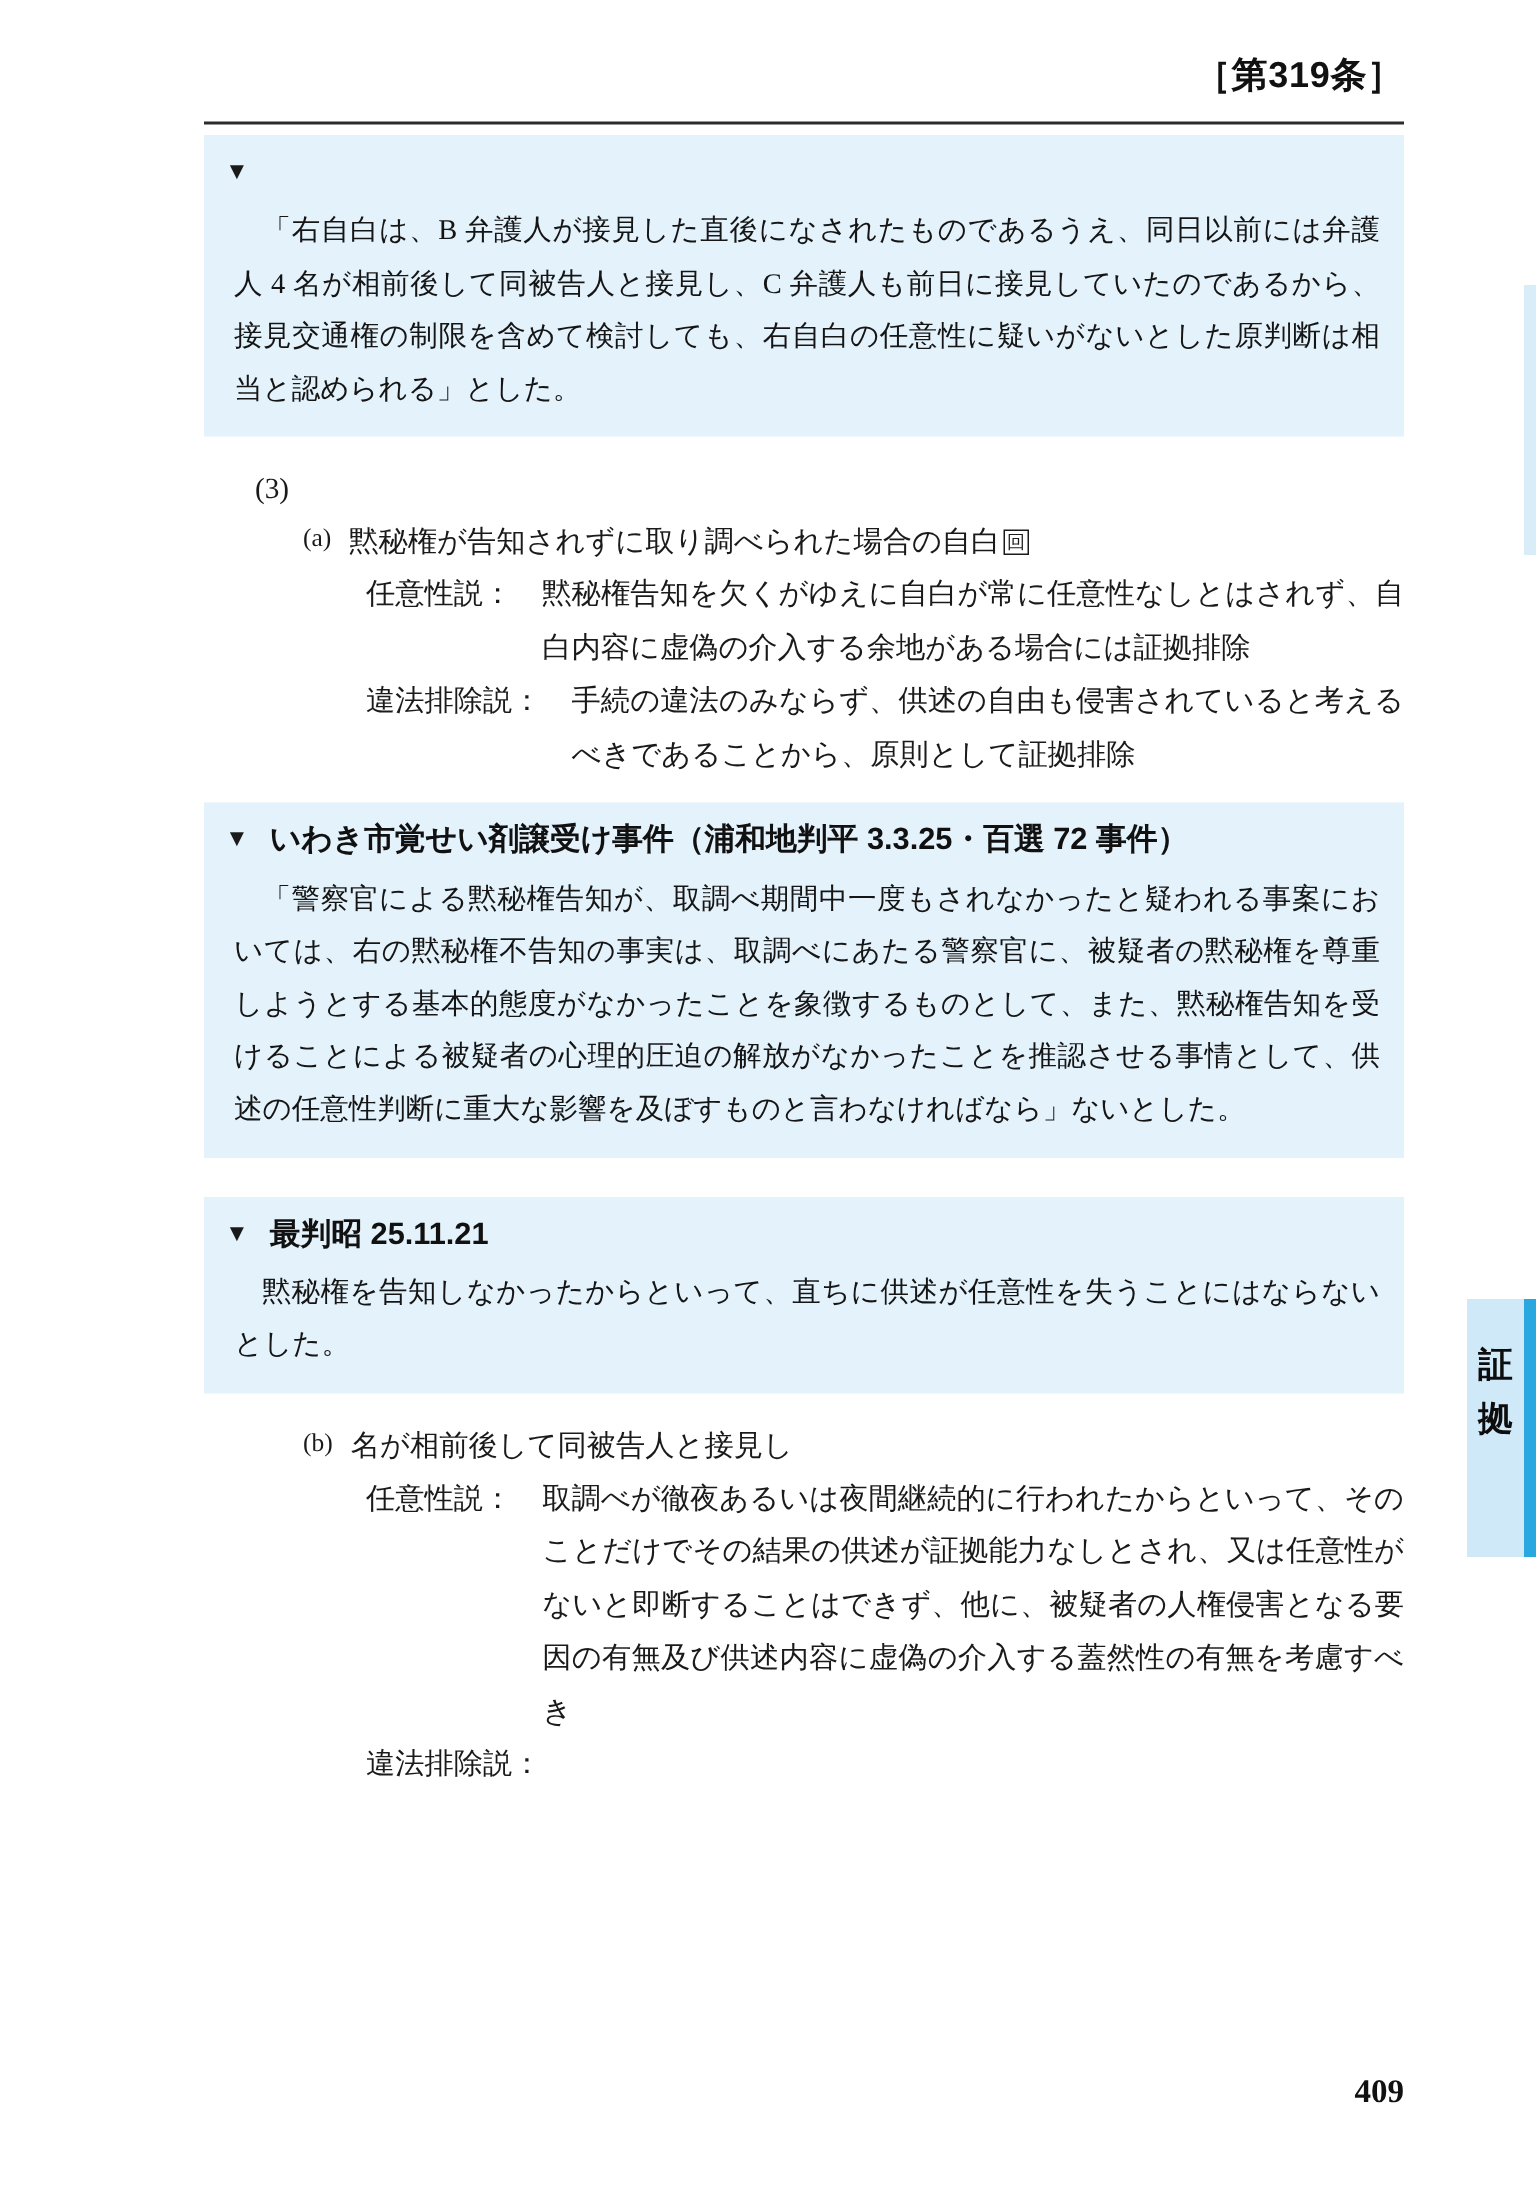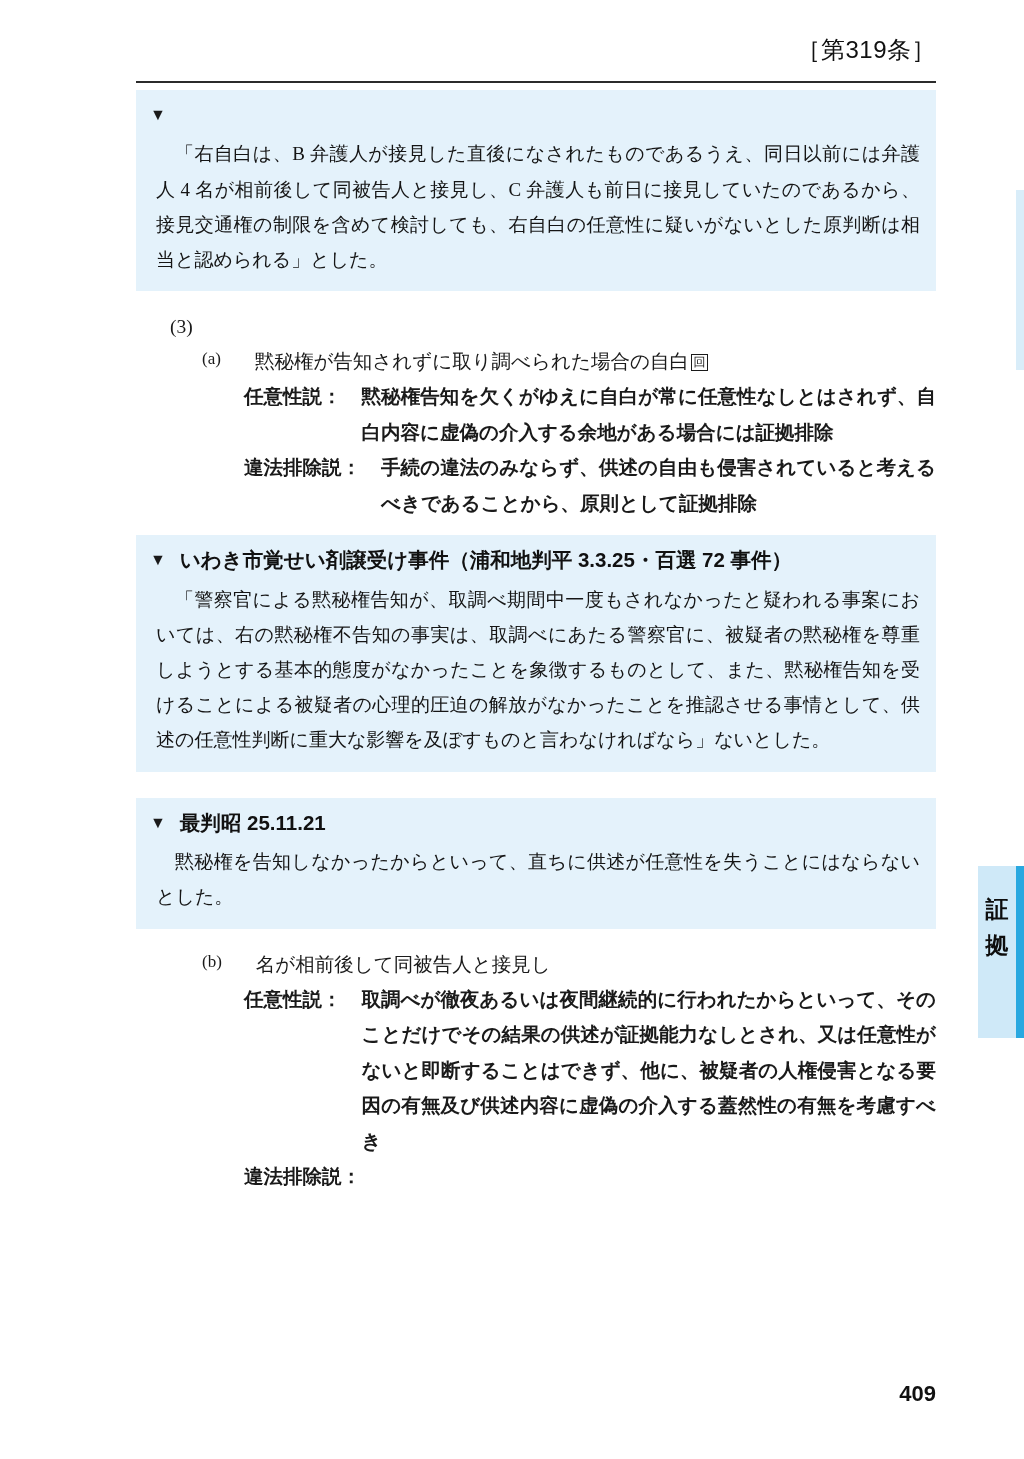--- a/index.html
+++ b/index.html
@@ -27,21 +27,21 @@
     top: 34px;
     left: 0;
     width: 1024px;
     height: 56px;
   }
   .header-label {
     position: absolute;
     right: 88px;
     top: 0;
     font-size: 24px;
-    font-weight: normal;
+    font-weight: bold;
     letter-spacing: 0.5px;
     font-family: "Liberation Sans", "DejaVu Sans", sans-serif;
     color: #111;
     white-space: nowrap;
   }
   .header-rule {
     position: absolute;
     left: 136px;
     right: 88px;
     top: 47px;
@@ -106,58 +106,57 @@
     font-size: 19.5px;
     line-height: 1.8;
     margin-left: 66px;
     display: flex;
     gap: 12px;
   }
   .lvl2 .marker {
     flex: 0 0 auto;
     font-size: 17px;
   }
-  .lvl2 .txt { position: relative; margin-left: 22px; }
+  .lvl2 .txt { position: relative; }
   .sq-icon {
     display: inline-block;
     border: 1.6px solid #1a1a1a;
     font-size: 12px;
     line-height: 14px;
     width: 15px;
     height: 15px;
     text-align: center;
     vertical-align: 2px;
     margin-left: 2px;
     font-family: "Liberation Sans", "DejaVu Sans", sans-serif;
   }
   .theory {
     display: flex;
     margin-left: 108px;
     font-size: 19.5px;
     line-height: 1.82;
-    font-weight: bold;
   }
   .theory .lbl {
     flex: 0 0 auto;
     white-space: nowrap;
   }
   .theory .bd {
     flex: 1 1 auto;
     text-align: justify;
     margin-left: 20px;
   }
 
   
   .page-number {
     position: absolute;
     right: 88px;
     bottom: 52px;
     font-size: 22px;
     font-weight: bold;
-    font-family: Liberation Sans, sans-serif;
+    font-family: Liberation Serif, serif;
     color: #111;
   }
 
   
   .side-tab {
     position: absolute;
     right: 0;
     top: 866px;
     width: 46px;
     height: 172px;

